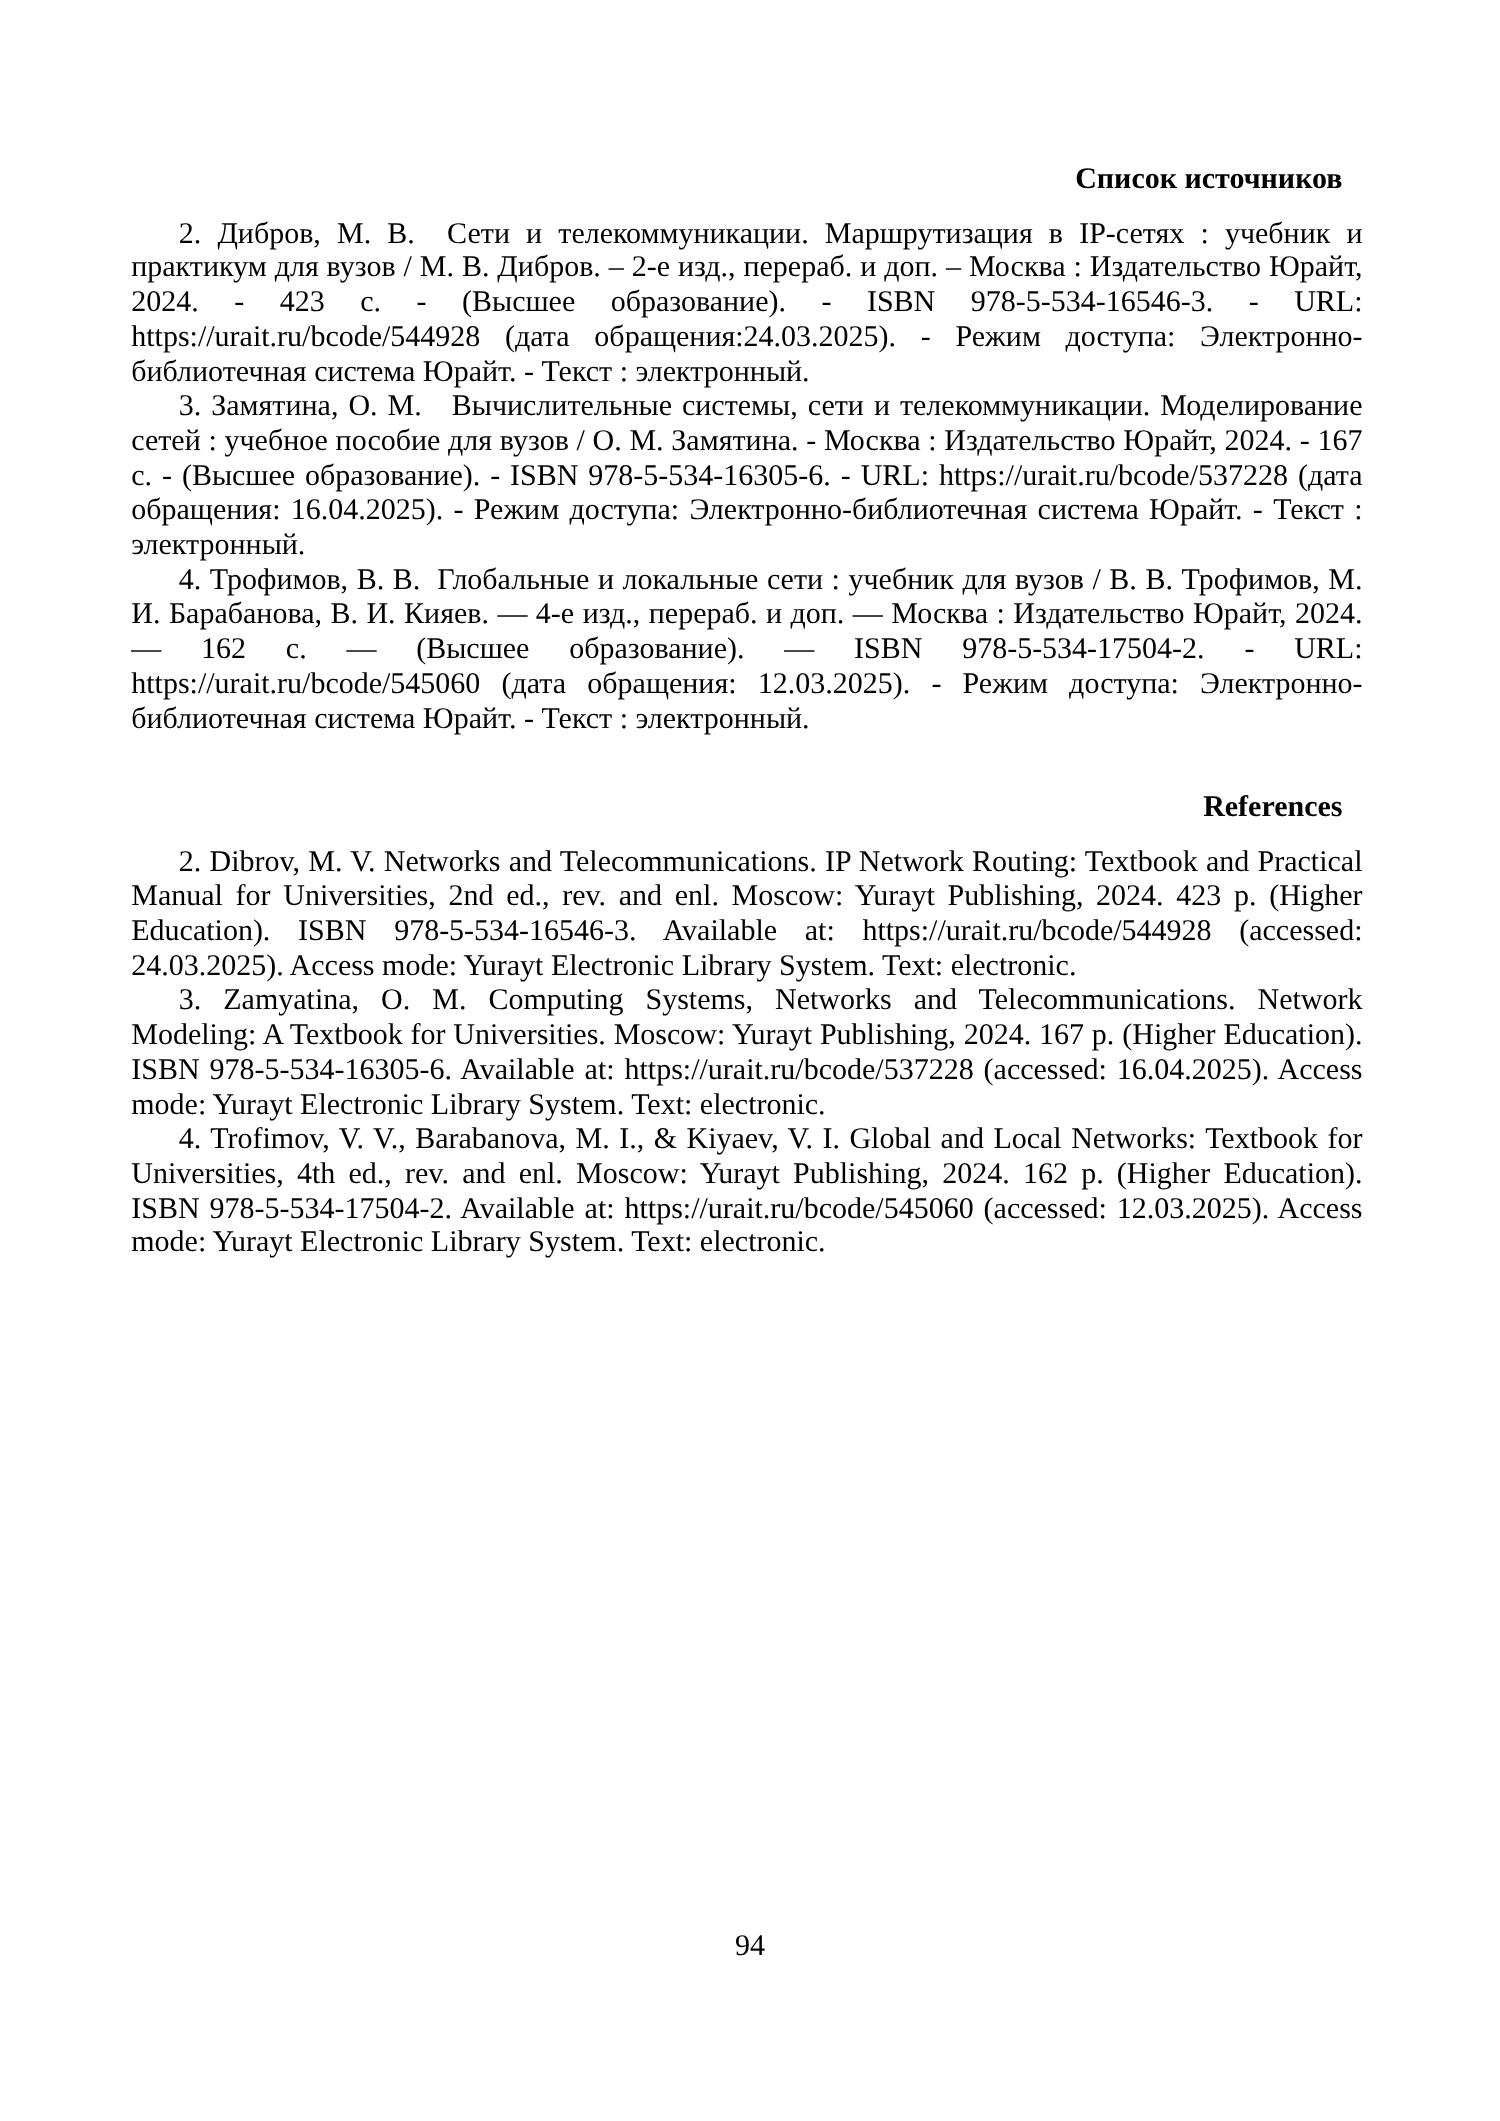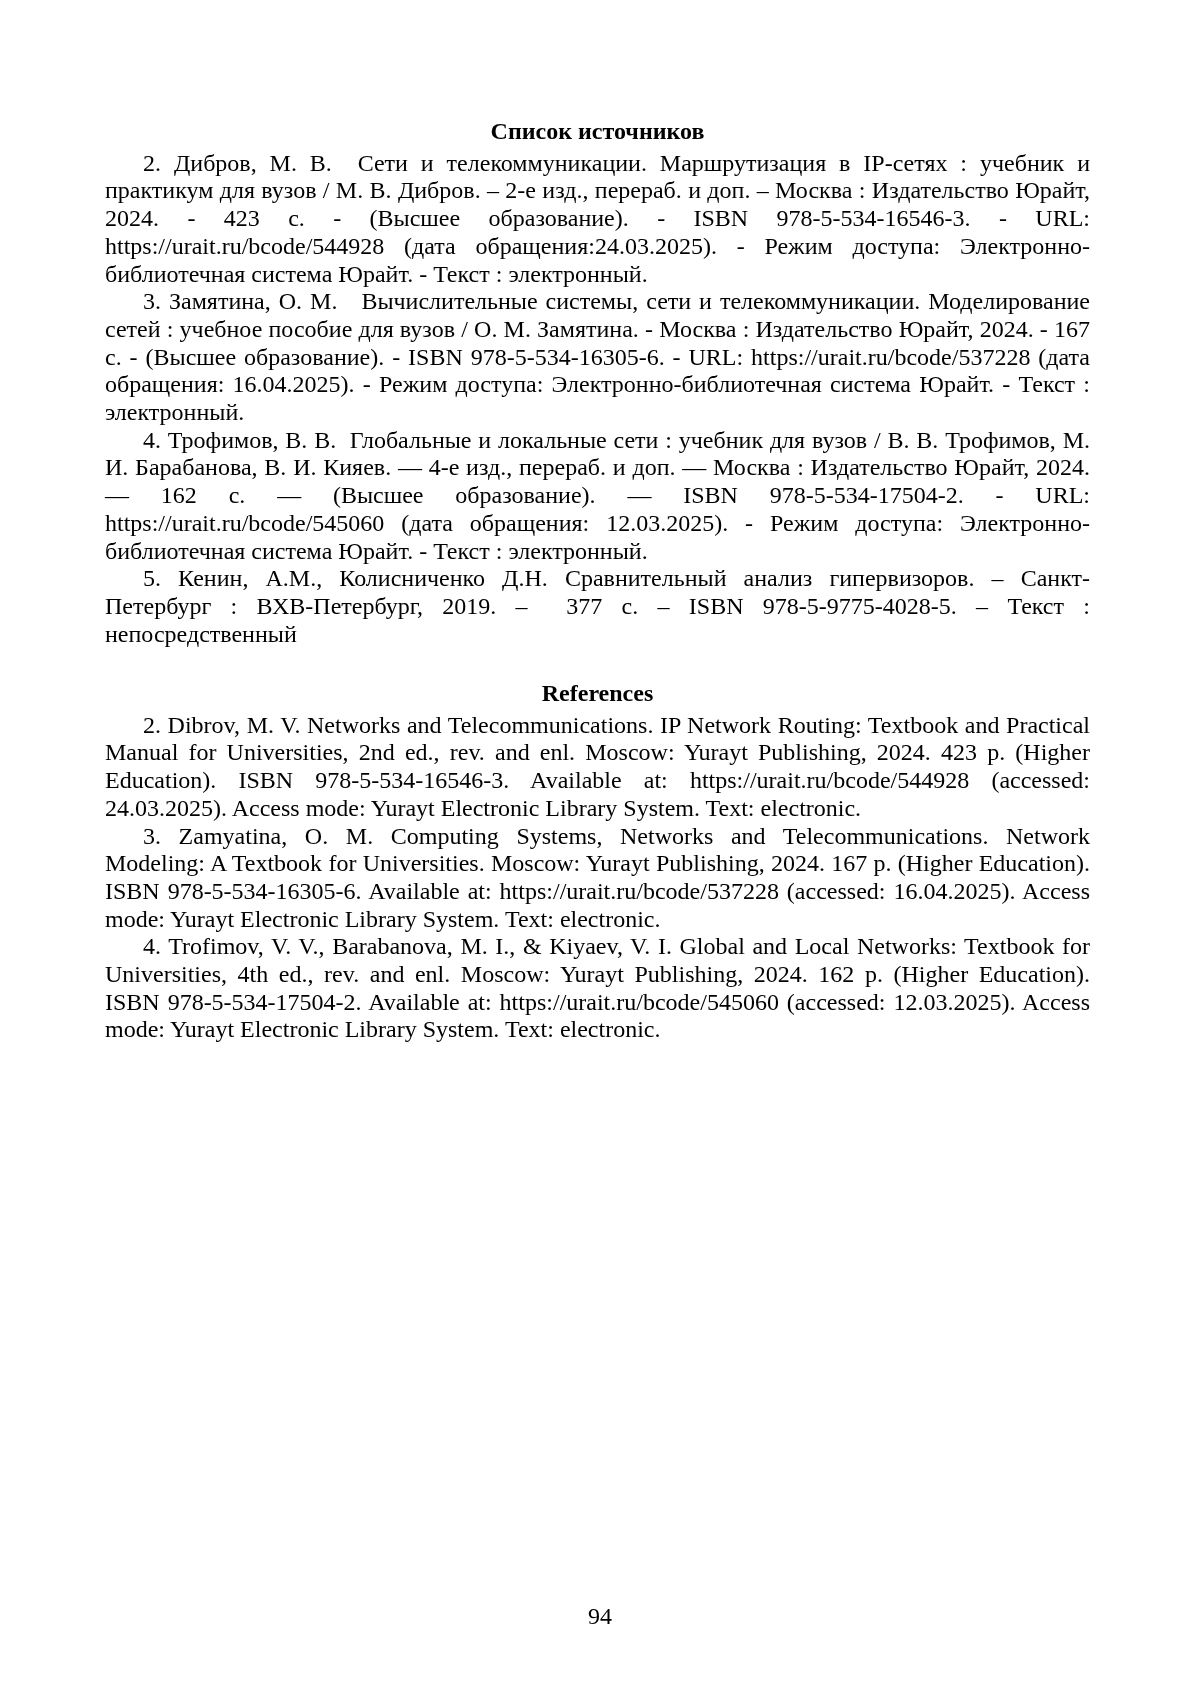--- a/index.html
+++ b/index.html
@@ -19,52 +19,51 @@
     overflow: hidden;
   }
   .content {
     position: absolute;
     left: 105px;
     top: 114px;
     width: 985px;
   }
   .heading {
     font-weight: bold;
-    text-align: center;
-    margin: 4px;
+    text-align: right;
+    margin: 16px;
     font-size: 24px;
   }
   .ref {
     margin: 0;
     text-align: justify;
     text-indent: 38px;
   }
   .section-gap {
     height: 27.7px;
   }
   .page-number {
     position: absolute;
-    top: 1603px;
+    top: 1544px;
     left: 0;
     width: 100%;
     text-align: center;
   }
 </style>
 </head>
 <body>
 
 <div class="page">
   <div class="content">
 
     <div class="heading">Список источников</div>
 
     <p class="ref">2. Дибров, М. В.&nbsp; Сети и телекоммуникации. Маршрутизация в IP-сетях : учебник и практикум для вузов / М. В. Дибров. – 2-е изд., перераб. и доп. – Москва : Издательство Юрайт, 2024. - 423 с. - (Высшее образование). - ISBN 978-5-534-16546-3. - URL: https://urait.ru/bcode/544928 (дата обращения:24.03.2025). - Режим доступа: Электронно-библиотечная система Юрайт. - Текст : электронный.</p>
     <p class="ref">3. Замятина, О. М.&nbsp;&nbsp; Вычислительные системы, сети и телекоммуникации. Моделирование сетей : учебное пособие для вузов / О. М. Замятина. - Москва : Издательство Юрайт, 2024. - 167 с. - (Высшее образование). - ISBN 978-5-534-16305-6. - URL: https://urait.ru/bcode/537228 (дата обращения: 16.04.2025). - Режим доступа: Электронно-библиотечная система Юрайт. - Текст : электронный.</p>
     <p class="ref">4. Трофимов, В. В.&nbsp; Глобальные и локальные сети : учебник для вузов / В. В. Трофимов, М. И. Барабанова, В. И. Кияев. — 4-е изд., перераб. и доп. — Москва : Издательство Юрайт, 2024. — 162 с. — (Высшее образование). — ISBN 978-5-534-17504-2. - URL: https://urait.ru/bcode/545060 (дата обращения: 12.03.2025). - Режим доступа: Электронно-библиотечная система Юрайт. - Текст : электронный.</p>
-    <p class="ref">5. Кенин, А.М., Колисниченко Д.Н. Сравнительный анализ гипервизоров. – Санкт-Петербург : ВХВ-Петербург, 2019. –&nbsp; 377 с. – ISBN 978-5-9775-4028-5. – Текст : непосредственный</p>
 
     <div class="section-gap"></div>
 
     <div class="heading">References</div>
 
     <p class="ref">2. Dibrov, M. V. Networks and Telecommunications. IP Network Routing: Textbook and Practical Manual for Universities, 2nd ed., rev. and enl. Moscow: Yurayt Publishing, 2024. 423 p. (Higher Education). ISBN 978-5-534-16546-3. Available at: https://urait.ru/bcode/544928 (accessed: 24.03.2025). Access mode: Yurayt Electronic Library System. Text: electronic.</p>
     <p class="ref">3. Zamyatina, O. M. Computing Systems, Networks and Telecommunications. Network Modeling: A Textbook for Universities. Moscow: Yurayt Publishing, 2024. 167 p. (Higher Education). ISBN 978-5-534-16305-6. Available at: https://urait.ru/bcode/537228 (accessed: 16.04.2025). Access mode: Yurayt Electronic Library System. Text: electronic.</p>
     <p class="ref">4. Trofimov, V. V., Barabanova, M. I., &amp; Kiyaev, V. I. Global and Local Networks: Textbook for Universities, 4th ed., rev. and enl. Moscow: Yurayt Publishing, 2024. 162 p. (Higher Education). ISBN 978-5-534-17504-2. Available at: https://urait.ru/bcode/545060 (accessed: 12.03.2025). Access mode: Yurayt Electronic Library System. Text: electronic.</p>
 
   </div>

